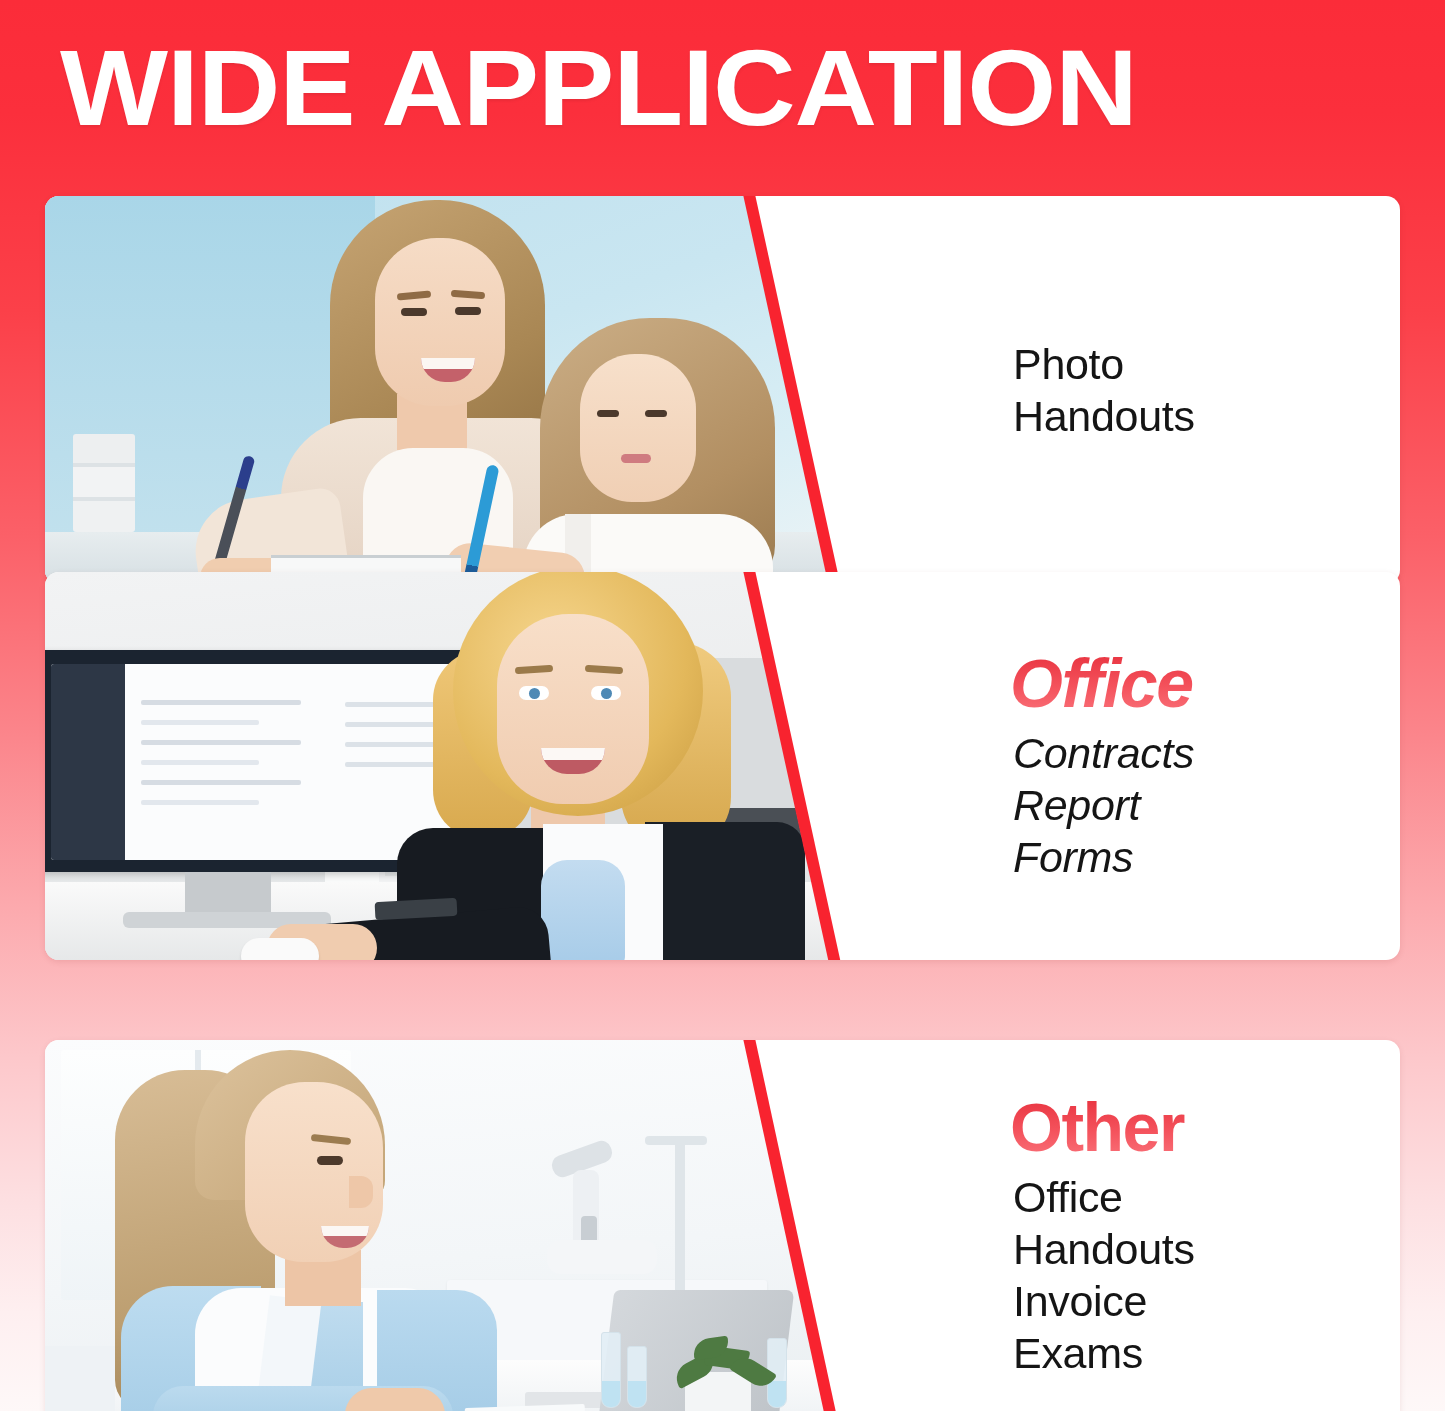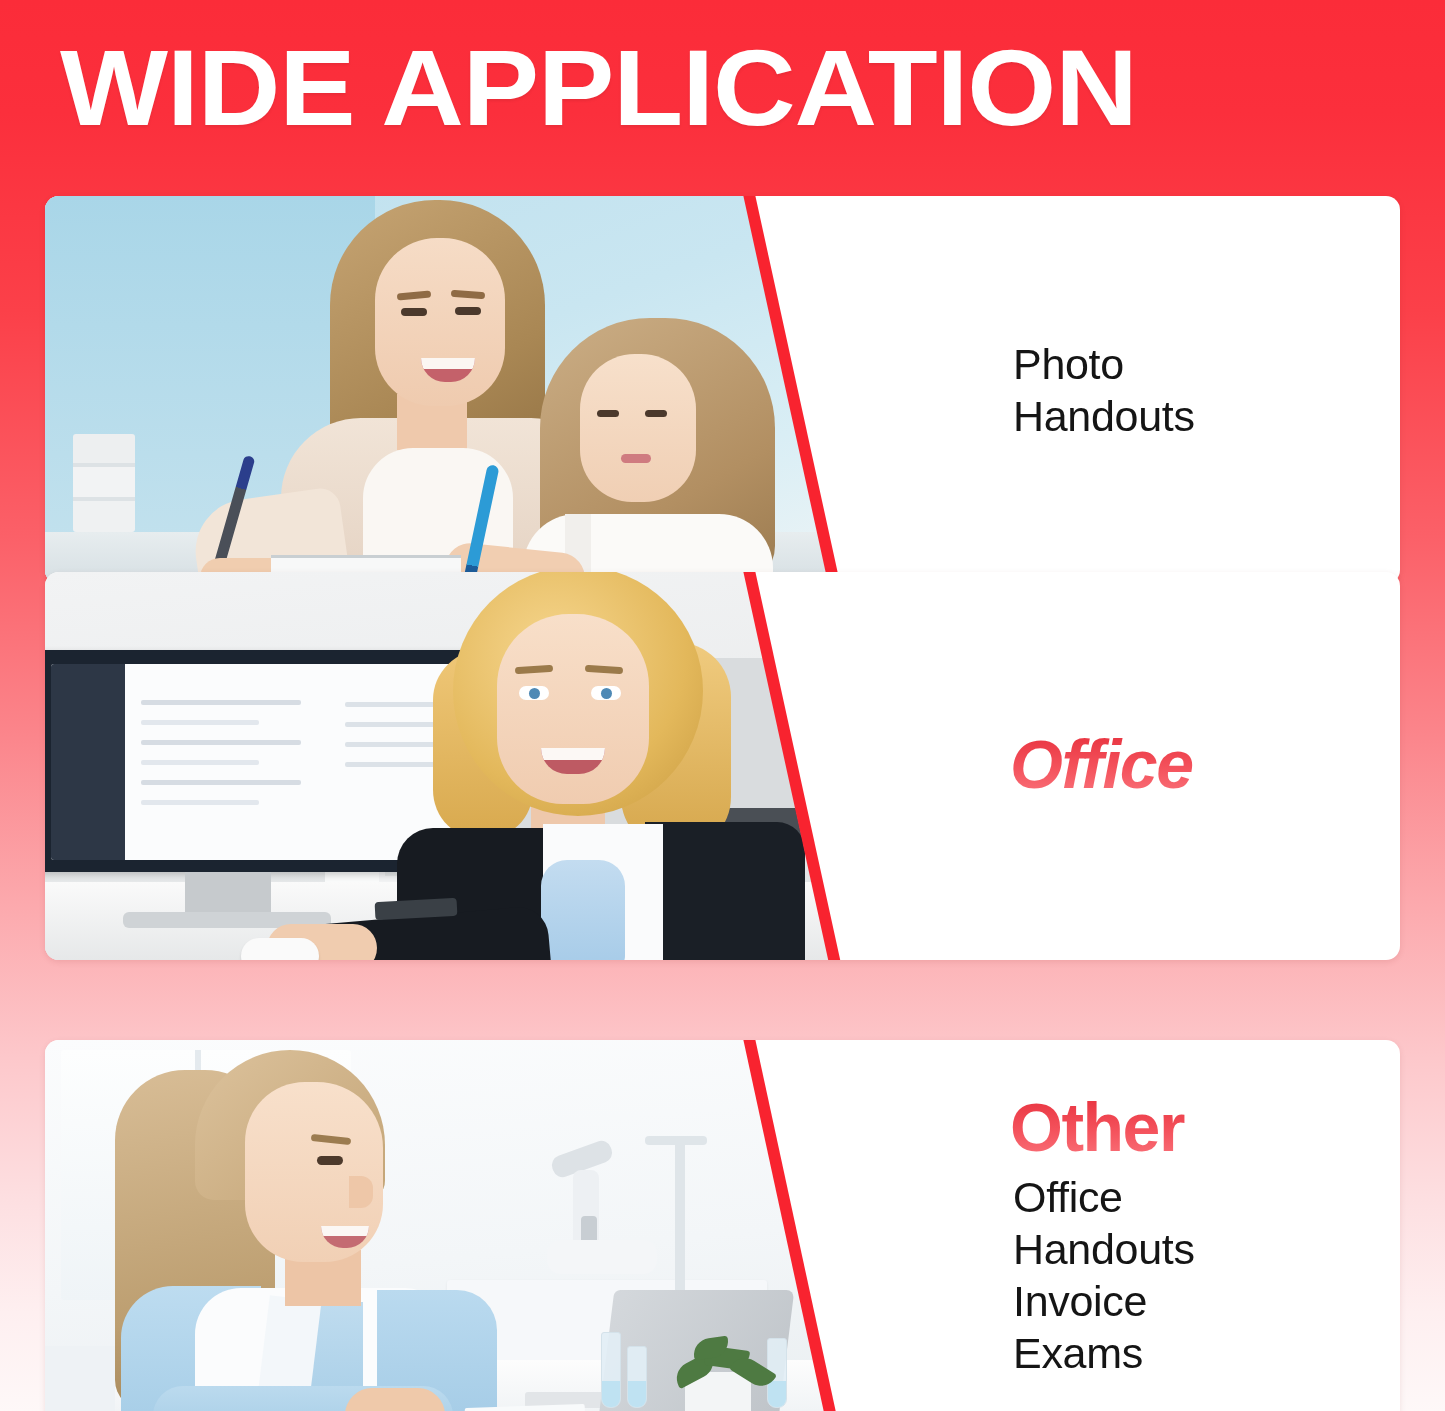--- a/index.html
+++ b/index.html
@@ -332,20 +332,25 @@
         <div class="sh armS"></div>
         <div class="sh phone"></div>
         <div class="sh hand"></div>
         <div class="sh mouse"></div>
       </div>
     </div>
     <div class="diagonal"></div>
 
     <div class="info">
       <div class="cat-title">Office</div>
+      <ul class="cat-list">
+        <li>Contracts</li>
+        <li>Report</li>
+        <li>Forms</li>
+      </ul>
     </div>
   </div>
 
   <div class="card" id="card-other">
 
     <div class="photo">
       <div class="scene s3">
         <div class="sh window"></div>
         <div class="sh wmull"></div>
         <div class="sh backTable"></div>

